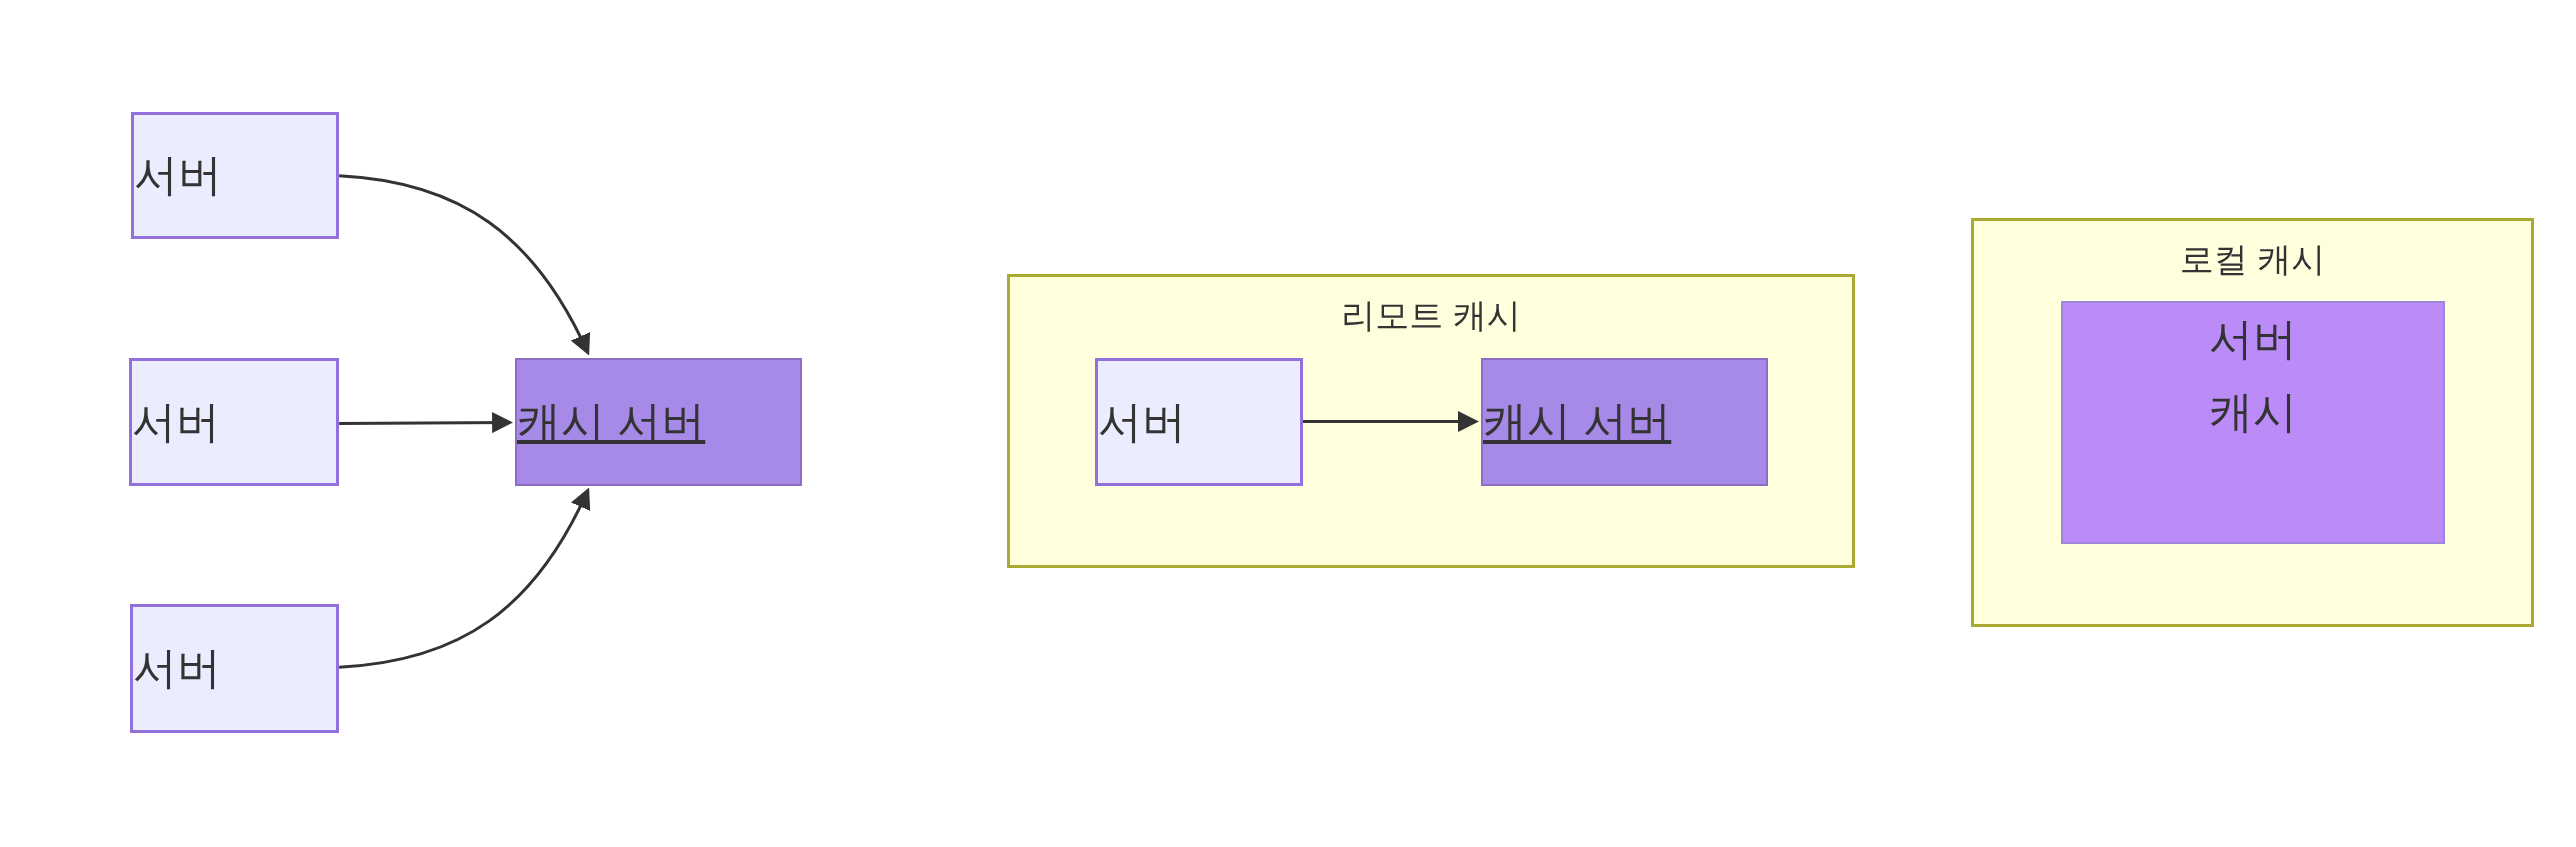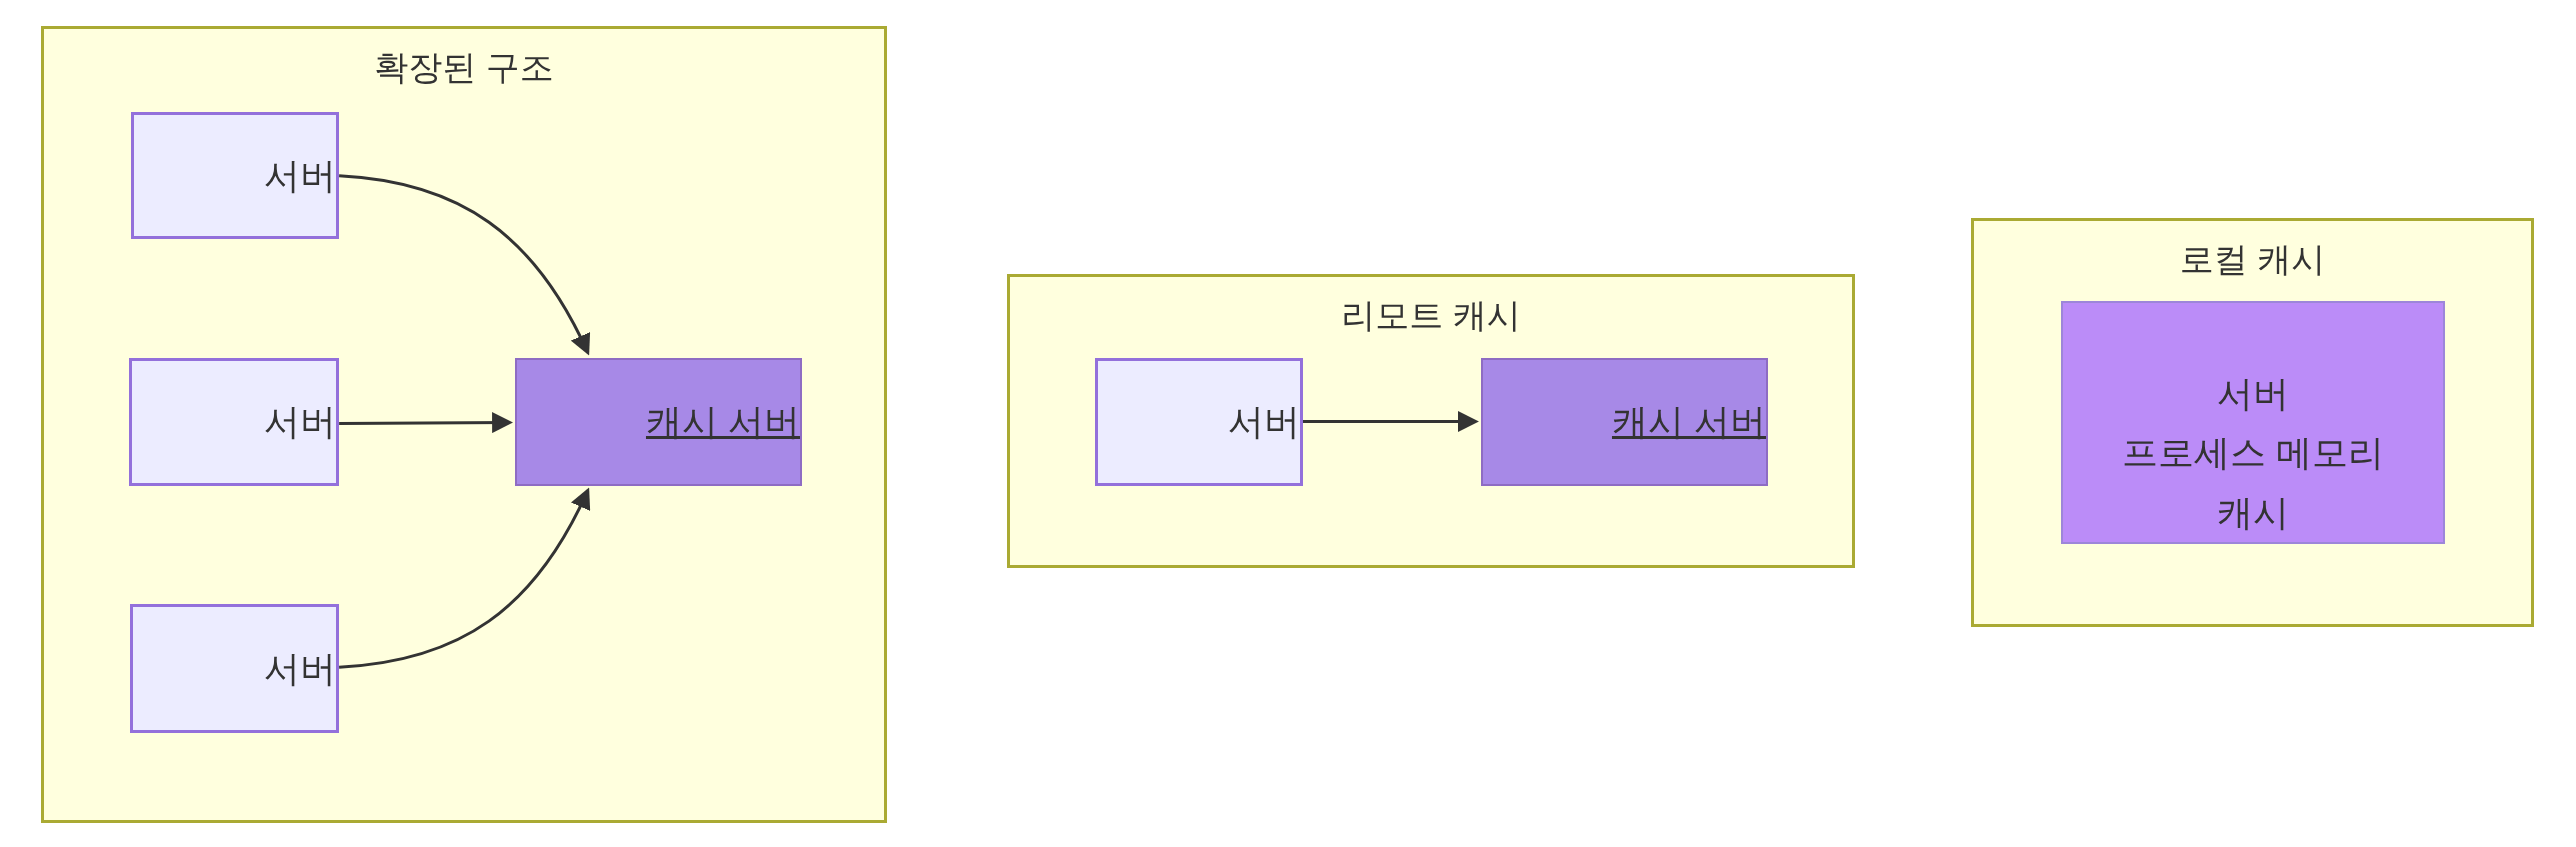--- a/index.html
+++ b/index.html
@@ -14,22 +14,22 @@
     background:var(--group_fill,#ffffde);
     border:3px solid var(--group_border,#aaaa33);
   }
   .group-title {
     position:absolute; top:18px; left:0; right:0;
     text-align:center; font-size:34px; line-height:1.2;
     color:var(--text_color,#333);
   }
   .node {
     position:absolute; box-sizing:border-box;
-    display:flex; align-items:center; justify-content:flex-end;
-    text-align:center; font-size:36px; line-height:1.65;
+    display:flex; align-items:center; justify-content:flex-start;
+    text-align:center; font-size:44px; line-height:1.65;
     color:var(--text_color,#333);
   }
   .server {
     background:var(--server_fill,#ececff);
     border:3px solid var(--server_border,#9370db);
   }
   .cache {
     background:var(--cache_fill,#a789e7);
     border:2px solid var(--cache_border,#8e6cc3);
     text-decoration:underline;
@@ -59,23 +59,20 @@
   .edge {
     fill:none; stroke:var(--edge_color,#333333); stroke-width:3px;
   }
   .arrowhead { fill:var(--edge_color,#333333); }
 </style>
 </head>
 <body>
 
 <div id="canvas">
 
-  <div class="group" id="g-expanded">
-    <div class="group-title">확장된 구조</div>
-  </div>
 
   <div class="group" id="g-remote">
     <div class="group-title">리모트 캐시</div>
   </div>
 
   <div class="group" id="g-local">
     <div class="group-title">로컬 캐시</div>
   </div>
 
   <svg id="edge-layer" viewBox="0 0 2578 848" xmlns="http://www.w3.org/2000/svg">
@@ -105,18 +102,17 @@
 
   <div class="node server" id="n-rem-server">
     <span>서버</span>
   </div>
   <div class="node cache" id="n-rem-cache">
     <span>캐시 서버</span>
   </div>
 
   <div class="node local-cache" id="n-loc-box">
     <span>서버</span>
-    <span>프로세스 메모리</span>
     <span>캐시</span>
   </div>
 
 </div>
 
 
 </body></html>

